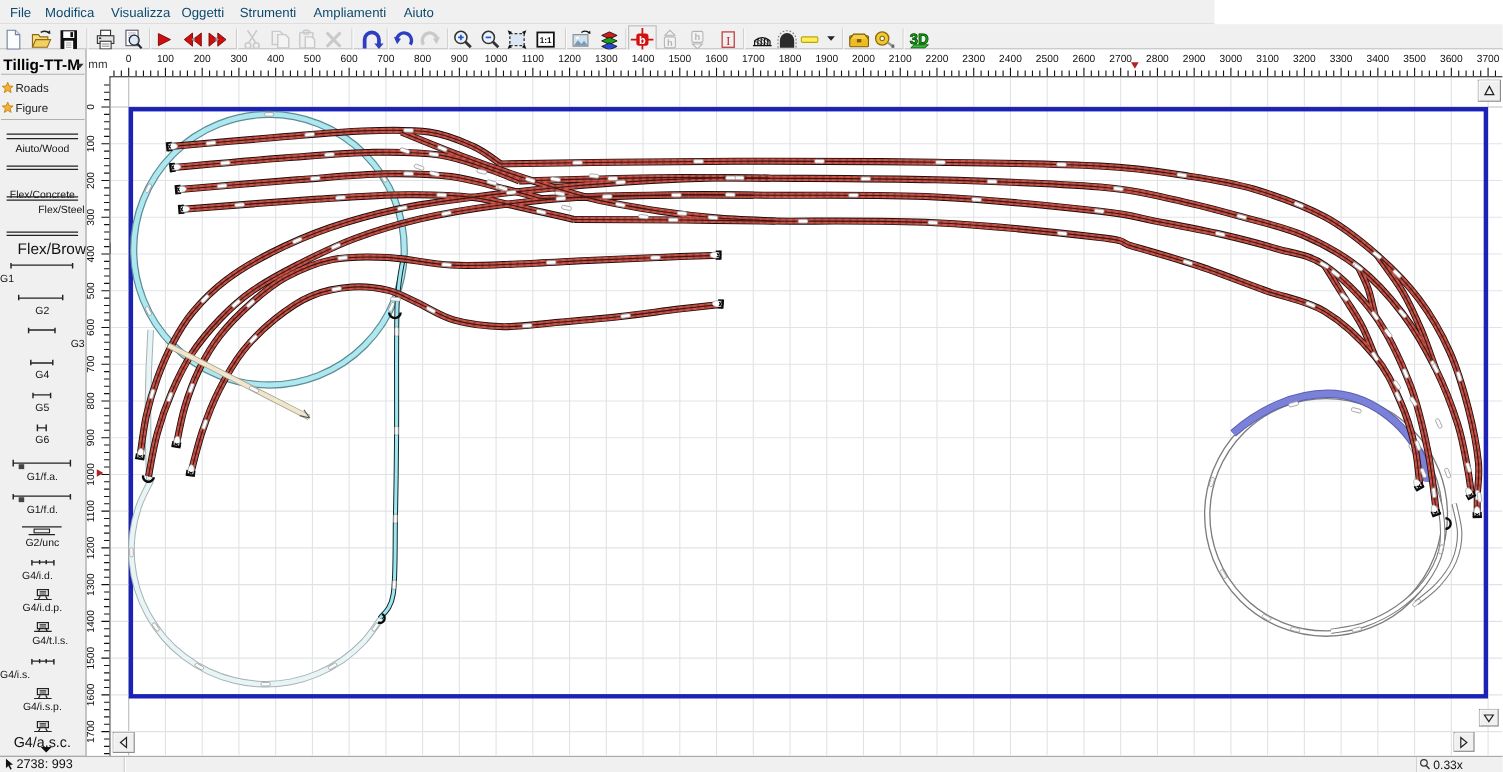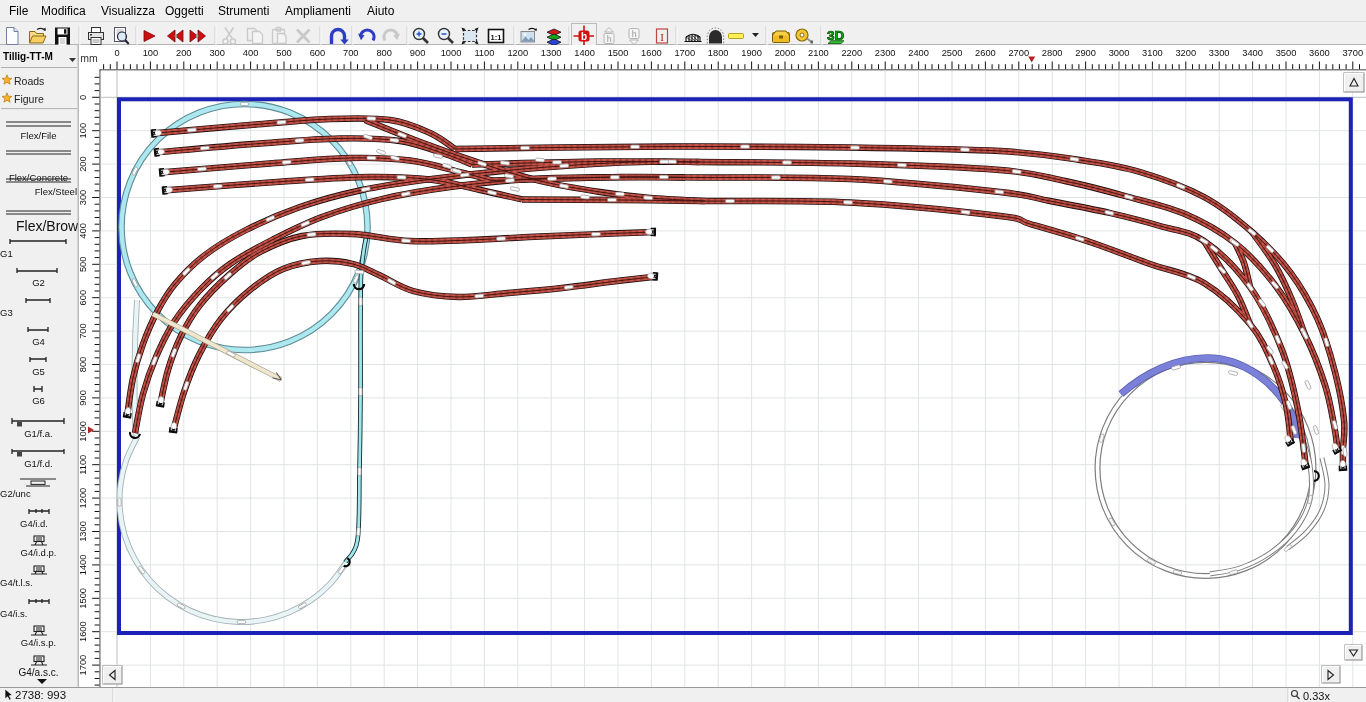--- a/index.html
+++ b/index.html
@@ -1,51 +1,51 @@
 <!DOCTYPE html>
 <html><head><meta charset="utf-8"><style>
 *{margin:0;padding:0;box-sizing:border-box}
 body{width:1366px;height:702px;font-family:"Liberation Sans",sans-serif;background:#fff;position:relative;overflow:hidden}
-#menubar{position:absolute;left:0;top:0;width:1366px;height:22px;background:#f0f0f0;border-bottom:1px solid #dcdcdc;font-size:12px;color:#000000}
+#menubar{position:absolute;left:0;top:0;width:1104px;height:22px;background:#f0f0f0;border-bottom:1px solid #dcdcdc;font-size:12px;color:#0c4a6e}
 #toolbar{position:absolute;left:0;top:22px;width:1366px;height:23px;background:#f0f0f0}
 #tbline{position:absolute;left:0;top:44px;width:1366px;height:1px;background:#b3b3b3}
 </style></head>
 <body>
 <div id="menubar">
     <span style="position:absolute;left:9px;top:4px">File</span>
     <span style="position:absolute;left:41px;top:4px">Modifica</span>
     <span style="position:absolute;left:101px;top:4px">Visualizza</span>
     <span style="position:absolute;left:165px;top:4px">Oggetti</span>
     <span style="position:absolute;left:218px;top:4px">Strumenti</span>
     <span style="position:absolute;left:285px;top:4px">Ampliamenti</span>
     <span style="position:absolute;left:367px;top:4px">Aiuto</span>
   </div>
 <div id="toolbar"></div>
 <div id="tbline"></div>
 <div style="position:absolute;left:0;top:45px;width:78px;height:642px;background:#f0f0f0"></div>
-<div style="position:absolute;left:3px;top:51px;width:70px;height:14px;font-weight:bold;font-size:10px;color:#000">Tillig-TT-M</div>
-<div style="position:absolute;left:0;top:130px;width:77px;text-align:center;font-size:9.5px;color:#111">Flex/File</div>
+<div style="position:absolute;left:3px;top:51px;width:70px;height:14px;font-weight:bold;font-size:14px;color:#000">Tillig-TT-M</div>
+<div style="position:absolute;left:0;top:130px;width:77px;text-align:center;font-size:9.5px;color:#111">Aiuto/Wood</div>
 <div style="position:absolute;left:0;top:172px;width:77px;text-align:center;font-size:9.5px;color:#111">Flex/Concrete</div>
 <div style="position:absolute;left:0;top:186px;width:77px;text-align:right;font-size:9.5px;color:#111">Flex/Steel</div>
 <div style="position:absolute;left:16px;top:218px;width:77px;text-align:center;font-size:14px;color:#111">Flex/Browned</div>
 <div style="position:absolute;left:0;top:248px;width:77px;font-size:9.5px;color:#111">G1</div>
 <div style="position:absolute;left:0;top:277px;width:77px;text-align:center;font-size:9.5px;color:#111">G2</div>
-<div style="position:absolute;left:0;top:307px;width:77px;text-align:left;font-size:9.5px;color:#111">G3</div>
+<div style="position:absolute;left:0;top:307px;width:77px;text-align:right;font-size:9.5px;color:#111">G3</div>
 <div style="position:absolute;left:0;top:336px;width:77px;text-align:center;font-size:9.5px;color:#111">G4</div>
 <div style="position:absolute;left:0;top:366px;width:77px;text-align:center;font-size:9.5px;color:#111">G5</div>
 <div style="position:absolute;left:0;top:395px;width:77px;text-align:center;font-size:9.5px;color:#111">G6</div>
 <div style="position:absolute;left:0;top:428px;width:77px;text-align:center;font-size:9.5px;color:#111">G1/f.a.</div>
 <div style="position:absolute;left:0;top:458px;width:77px;text-align:center;font-size:9.5px;color:#111">G1/f.d.</div>
-<div style="position:absolute;left:0;top:488px;width:77px;font-size:9.5px;color:#111">G2/unc</div>
+<div style="position:absolute;left:0;top:488px;width:77px;text-align:center;font-size:9.5px;color:#111">G2/unc</div>
 <div style="position:absolute;left:0;top:518px;width:68px;text-align:center;font-size:9.5px;color:#111">G4/i.d.</div>
 <div style="position:absolute;left:0;top:547px;width:77px;text-align:center;font-size:9.5px;color:#111">G4/i.d.p.</div>
-<div style="position:absolute;left:0;top:577px;width:62px;text-align:left;font-size:9.5px;color:#111">G4/t.l.s.</div>
+<div style="position:absolute;left:0;top:577px;width:62px;text-align:right;font-size:9.5px;color:#111">G4/t.l.s.</div>
 <div style="position:absolute;left:0;top:608px;width:77px;text-align:left;font-size:9.5px;color:#111">G4/i.s.</div>
 <div style="position:absolute;left:0;top:637px;width:77px;text-align:center;font-size:9.5px;color:#111">G4/i.s.p.</div>
-<div style="position:absolute;left:0;top:667px;width:77px;text-align:center;font-size:10px;color:#111">G4/a.s.c.</div>
+<div style="position:absolute;left:0;top:667px;width:77px;text-align:center;font-size:13px;color:#111">G4/a.s.c.</div>
 <div style="position:absolute;left:14px;top:74.5px;width:60px;font-size:10.5px;color:#222">Roads</div>
 <div style="position:absolute;left:14px;top:92.5px;width:60px;font-size:10.5px;color:#222">Figure</div>
 <div style="position:absolute;left:0;top:687px;width:1366px;height:15px;background:#f0f0f0;border-top:1px solid #999"></div>
 <div style="position:absolute;left:15px;top:689px;font-size:11.5px;color:#111">2738: 993</div>
 <div style="position:absolute;left:1303px;top:689.5px;font-size:11px;color:#111">0.33x</div>
 <svg width="1366" height="702" viewBox="0 0 1366 702" style="position:absolute;left:0;top:0">
 <g>
       <line x1="79" y1="26" x2="79" y2="45" stroke="#cdcdcd" stroke-width="1"></line>
       <line x1="80" y1="26" x2="80" y2="45" stroke="#fafafa" stroke-width="1"></line>
       <line x1="136" y1="26" x2="136" y2="45" stroke="#cdcdcd" stroke-width="1"></line>

